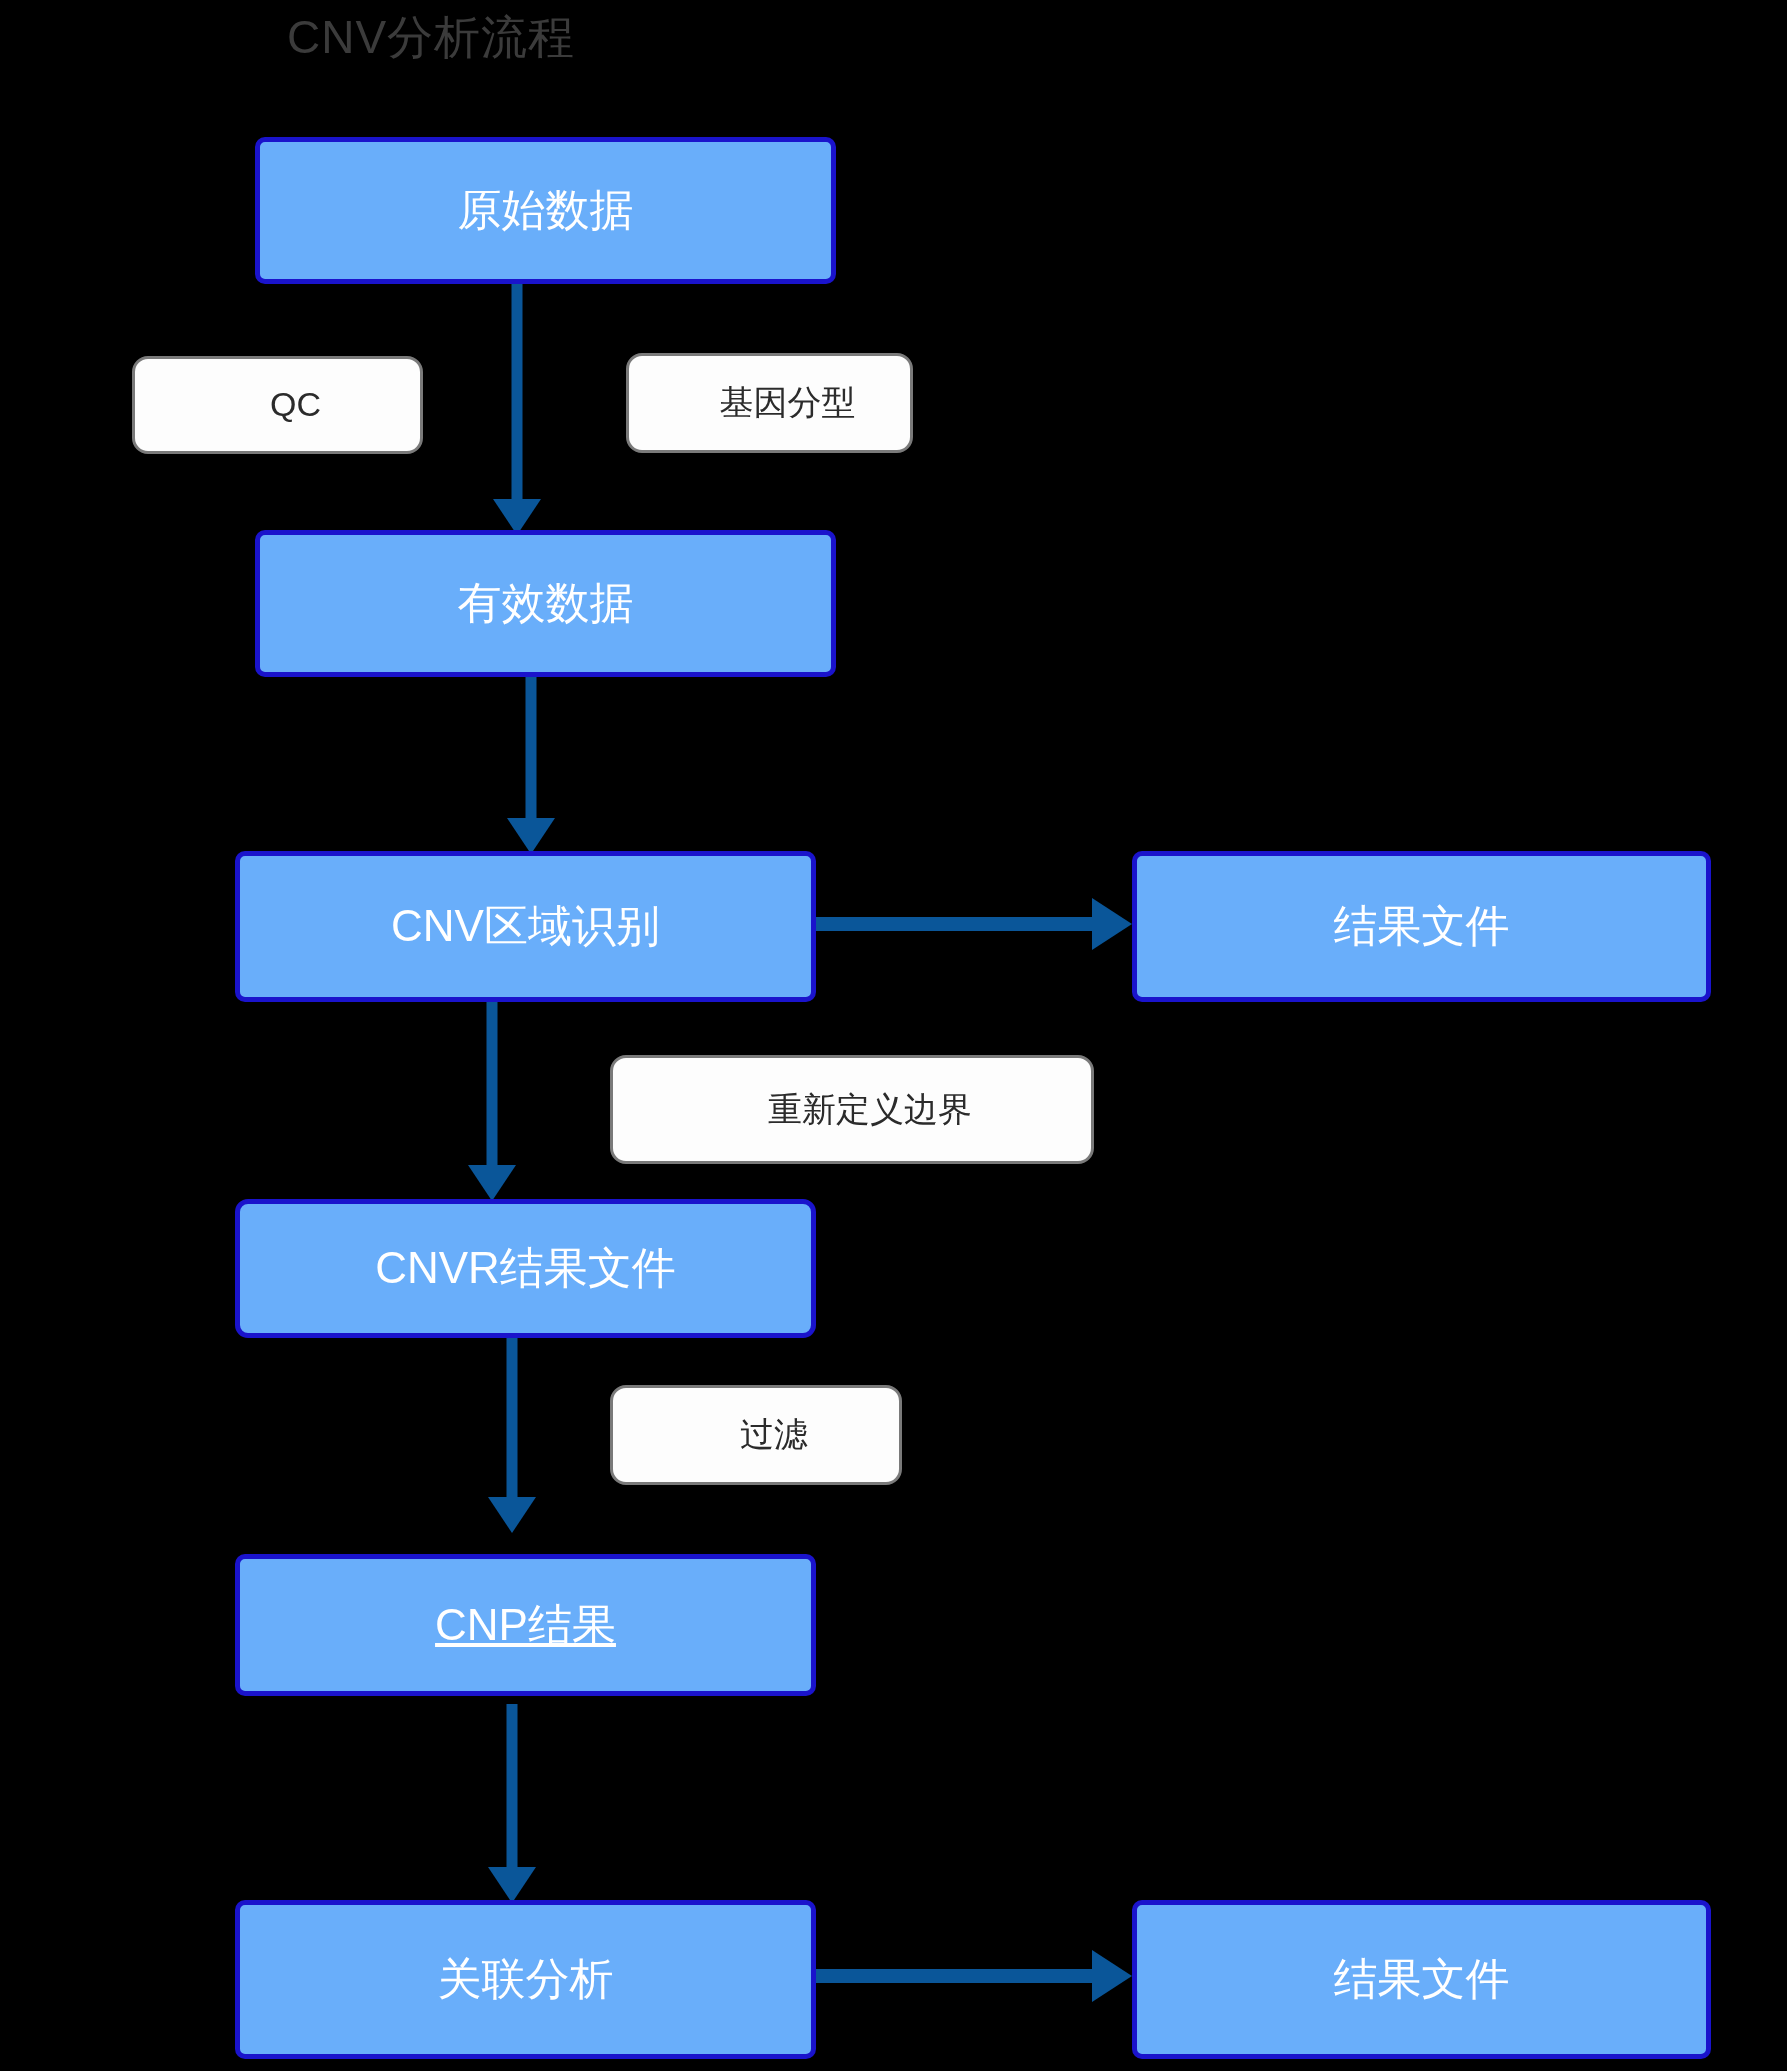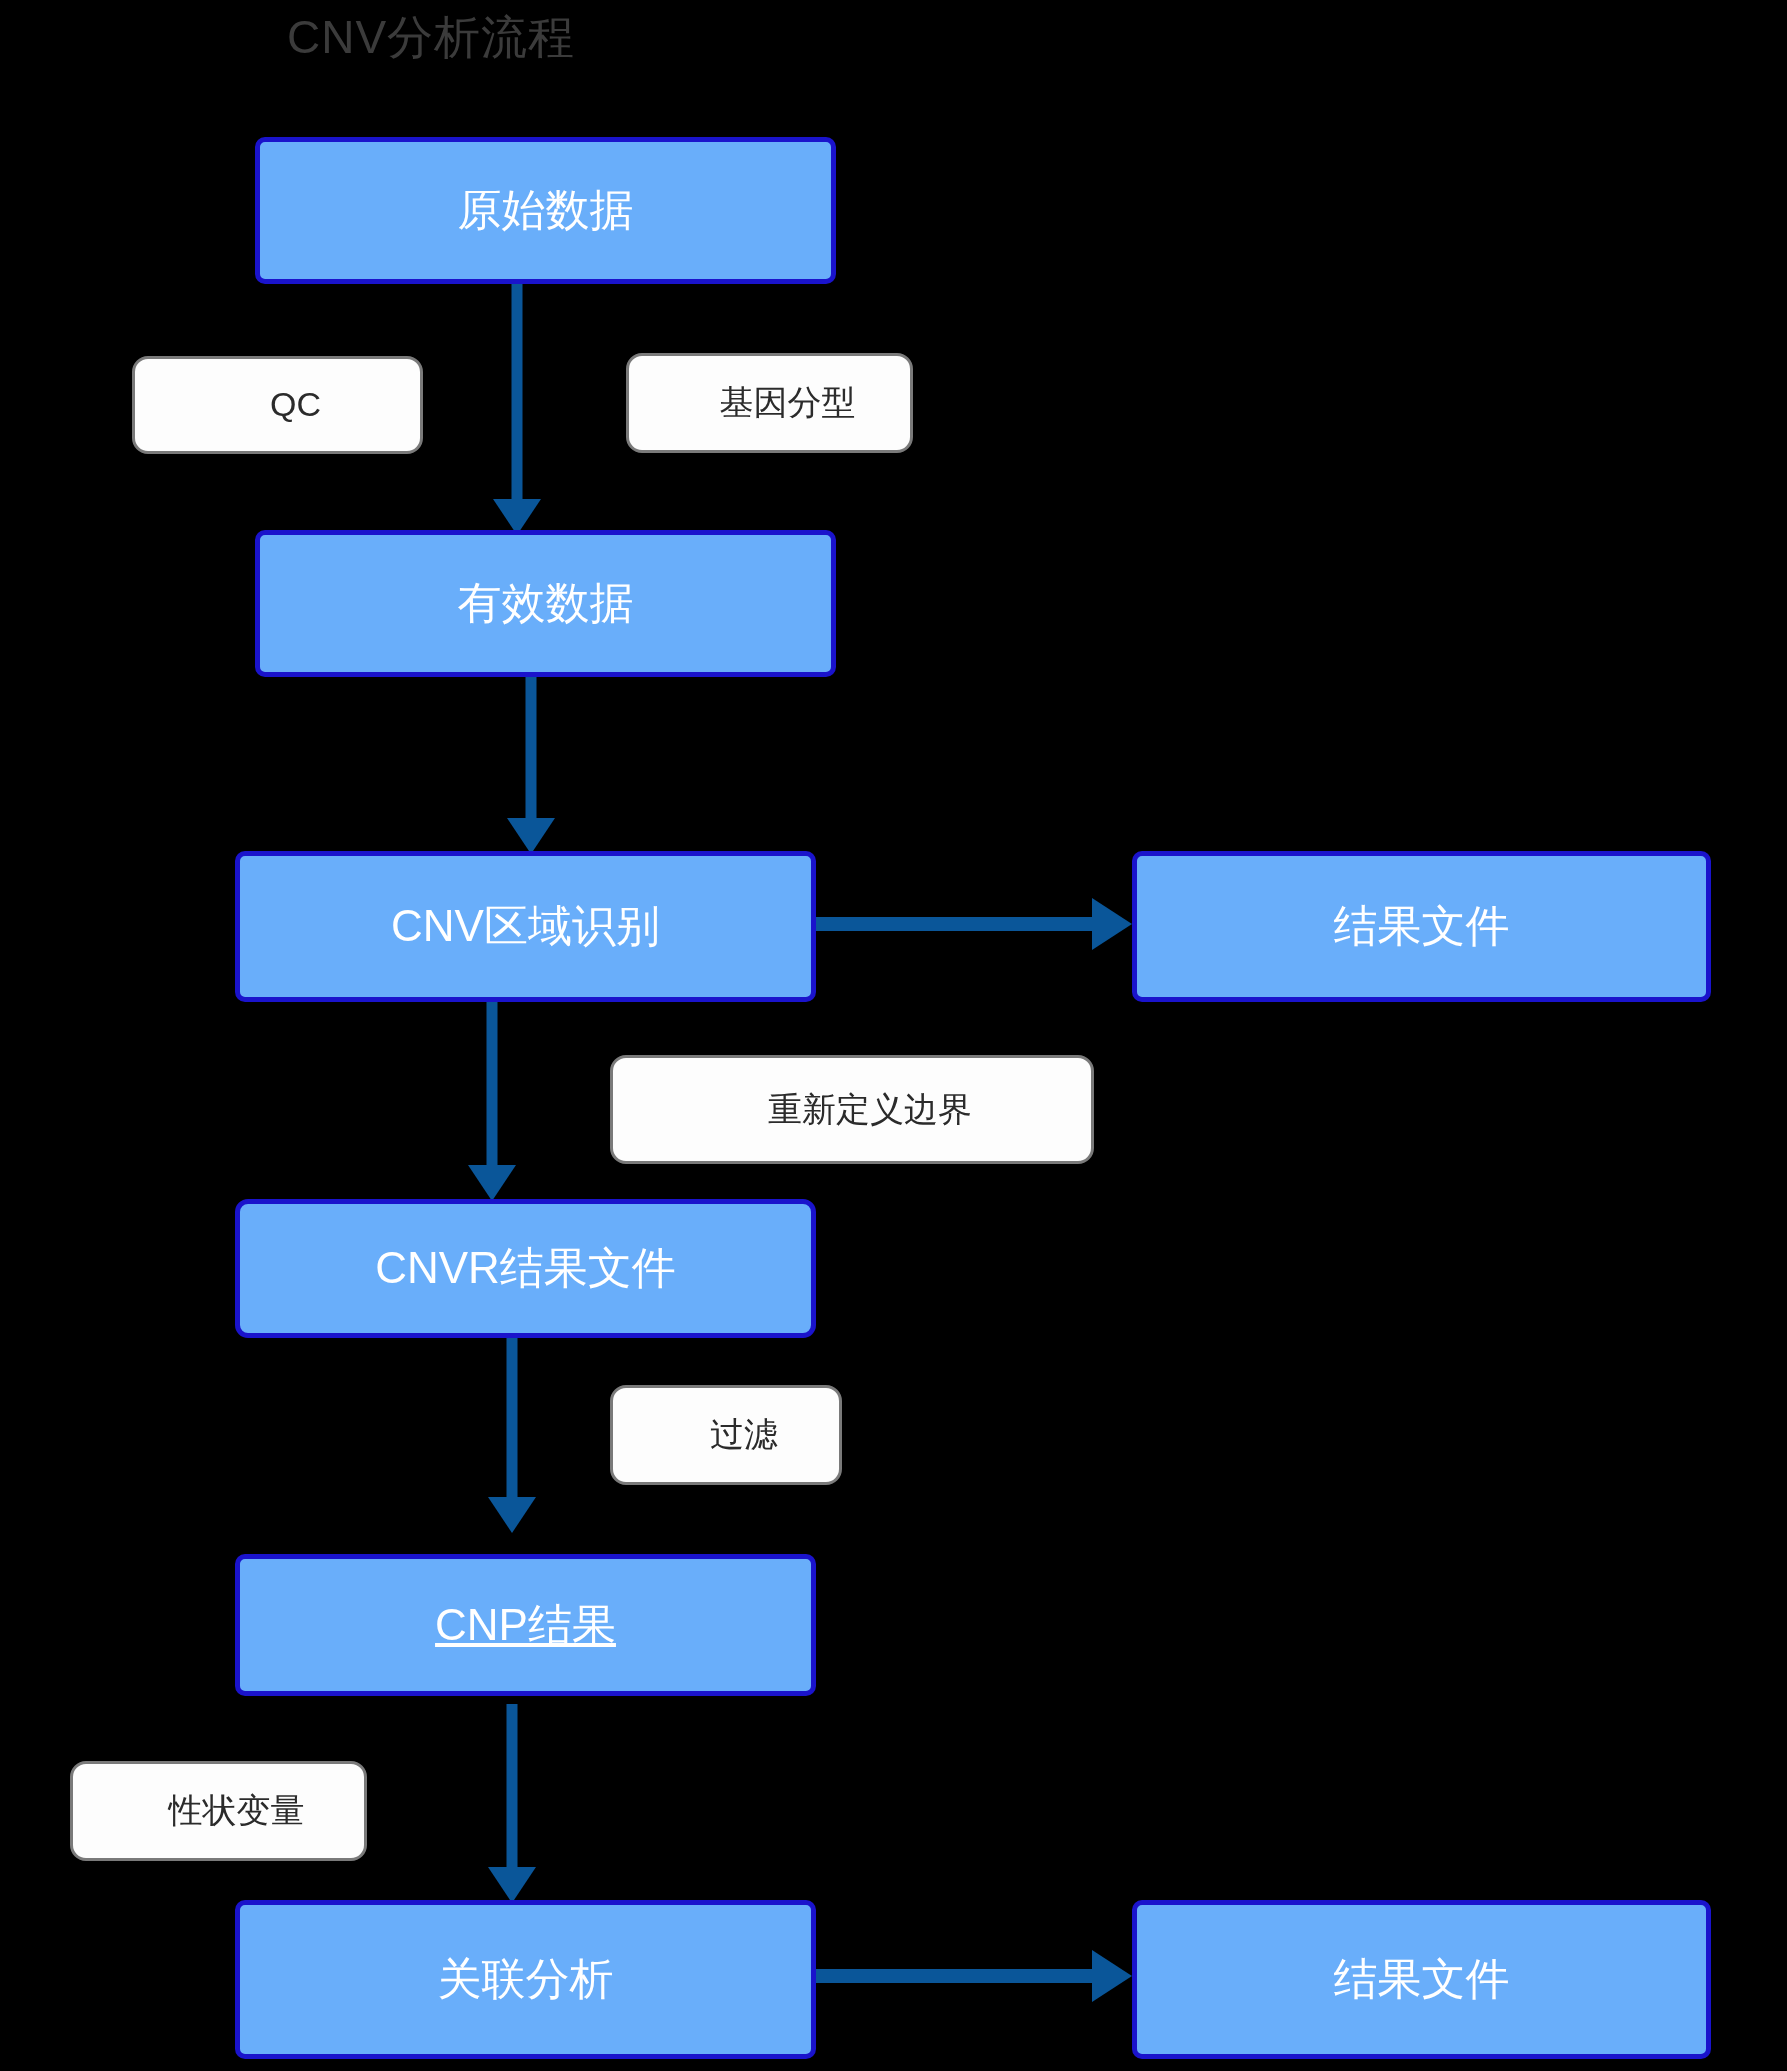--- a/index.html
+++ b/index.html
@@ -197,22 +197,19 @@
   </div>
 
   <div class="label" style="left: 626px; top: 353px; width: 287px; height: 100px;">
     <span>基因分型</span>
   </div>
 
   <div class="label" style="left: 610px; top: 1055px; width: 484px; height: 109px;">
     <span>重新定义边界</span>
   </div>
 
-  <div class="label" style="left: 610px; top: 1385px; width: 232px; height: 100px;">
+  <div class="label" style="left: 610px; top: 1385px; width: 292px; height: 100px;">
     <span>过滤</span>
   </div>
 
-  <div class="label" style="left: 70px; top: 1761px; width: 297px; height: 100px;">
-    <span>性状变量</span>
-  </div>
 
 </div>
 
 
 </body></html>

